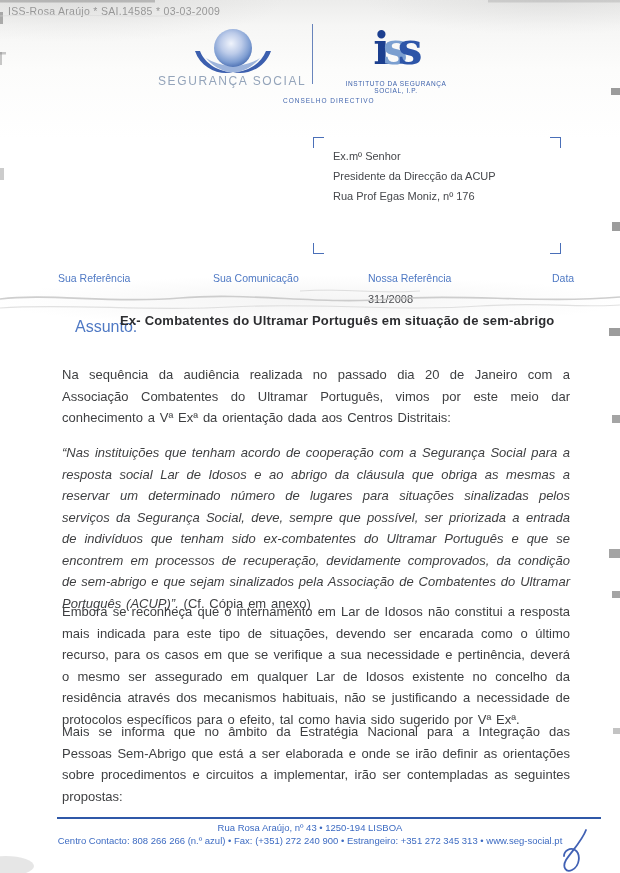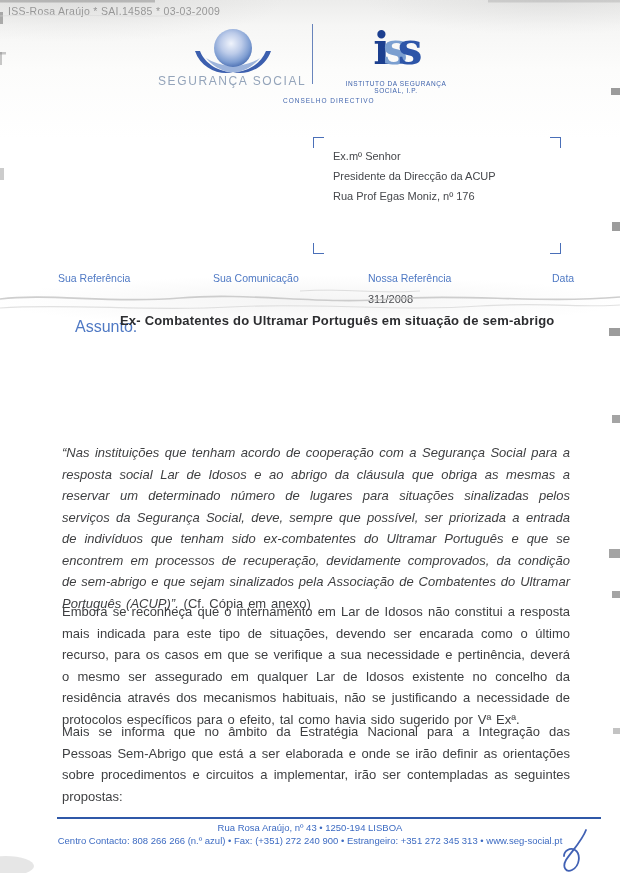--- a/index.html
+++ b/index.html
@@ -103,20 +103,21 @@
 
   <div class="abs ref-label" style="left:58px;">Sua Referência</div>
   <div class="abs ref-label" style="left:213px;">Sua Comunicação</div>
   <div class="abs ref-label" style="left:368px;">Nossa Referência</div>
   <div class="abs ref-label" style="left:519px;margin-left:33px;">Data</div>
   <div class="abs ref-value">311/2008</div>
 
   <div class="abs subject-label">Assunto:</div>
   <div class="abs subject-text">Ex- Combatentes do Ultramar Português em situação de sem-abrigo</div>
 
+  <div class="abs para p1">Na sequência da audiência realizada no passado dia 20 de Janeiro com a Associação Combatentes do Ultramar Português, vimos por este meio dar conhecimento a Vª Exª da orientação dada aos Centros Distritais:</div>
   <div class="abs para pq"><span>“Nas instituições que tenham acordo de cooperação com a Segurança Social para a resposta social Lar de Idosos e ao abrigo da cláusula que obriga as mesmas a reservar um determinado número de lugares para situações sinalizadas pelos serviços da Segurança Social, deve, sempre que possível, ser priorizada a entrada de indivíduos que tenham sido ex-combatentes do Ultramar Português e que se encontrem em processos de recuperação, devidamente comprovados, da condição de sem-abrigo e que sejam sinalizados pela Associação de Combatentes do Ultramar Português (ACUP)”.</span> <span class="note">(Cf. Cópia em anexo)</span></div>
   <div class="abs para p3">Embora se reconheça que o internamento em Lar de Idosos não constitui a resposta mais indicada para este tipo de situações, devendo ser encarada como o último recurso, para os casos em que se verifique a sua necessidade e pertinência, deverá o mesmo ser assegurado em qualquer Lar de Idosos existente no concelho da residência através dos mecanismos habituais, não se justificando a necessidade de protocolos específicos para o efeito, tal como havia sido sugerido por Vª Exª.</div>
   <div class="abs para p4">Mais se informa que no âmbito da Estratégia Nacional para a Integração das Pessoas Sem-Abrigo que está a ser elaborada e onde se irão definir as orientações sobre procedimentos e circuitos a implementar, irão ser contempladas as seguintes propostas:</div>
 
   <div class="abs footer-rule"></div>
   <div class="abs footer-line f1">Rua Rosa Araújo, nº 43 • 1250-194 LISBOA</div>
   <div class="abs footer-line f2">Centro Contacto: 808 266 266 (n.º azul) • Fax: (+351) 272 240 900 • Estrangeiro: +351 272 345 313 • www.seg-social.pt</div>
 
   <svg class="abs penmark" width="56" height="50" viewBox="0 0 56 50">
     <path d="M36,4 C32,15 21,26 16,34 C12,41 16,47 22,44 C30,40 31,28 25,24 C20,21 14,25 14,30" stroke="#2c50ac" stroke-width="1.8" fill="none" stroke-linecap="round" opacity="0.9"></path>

